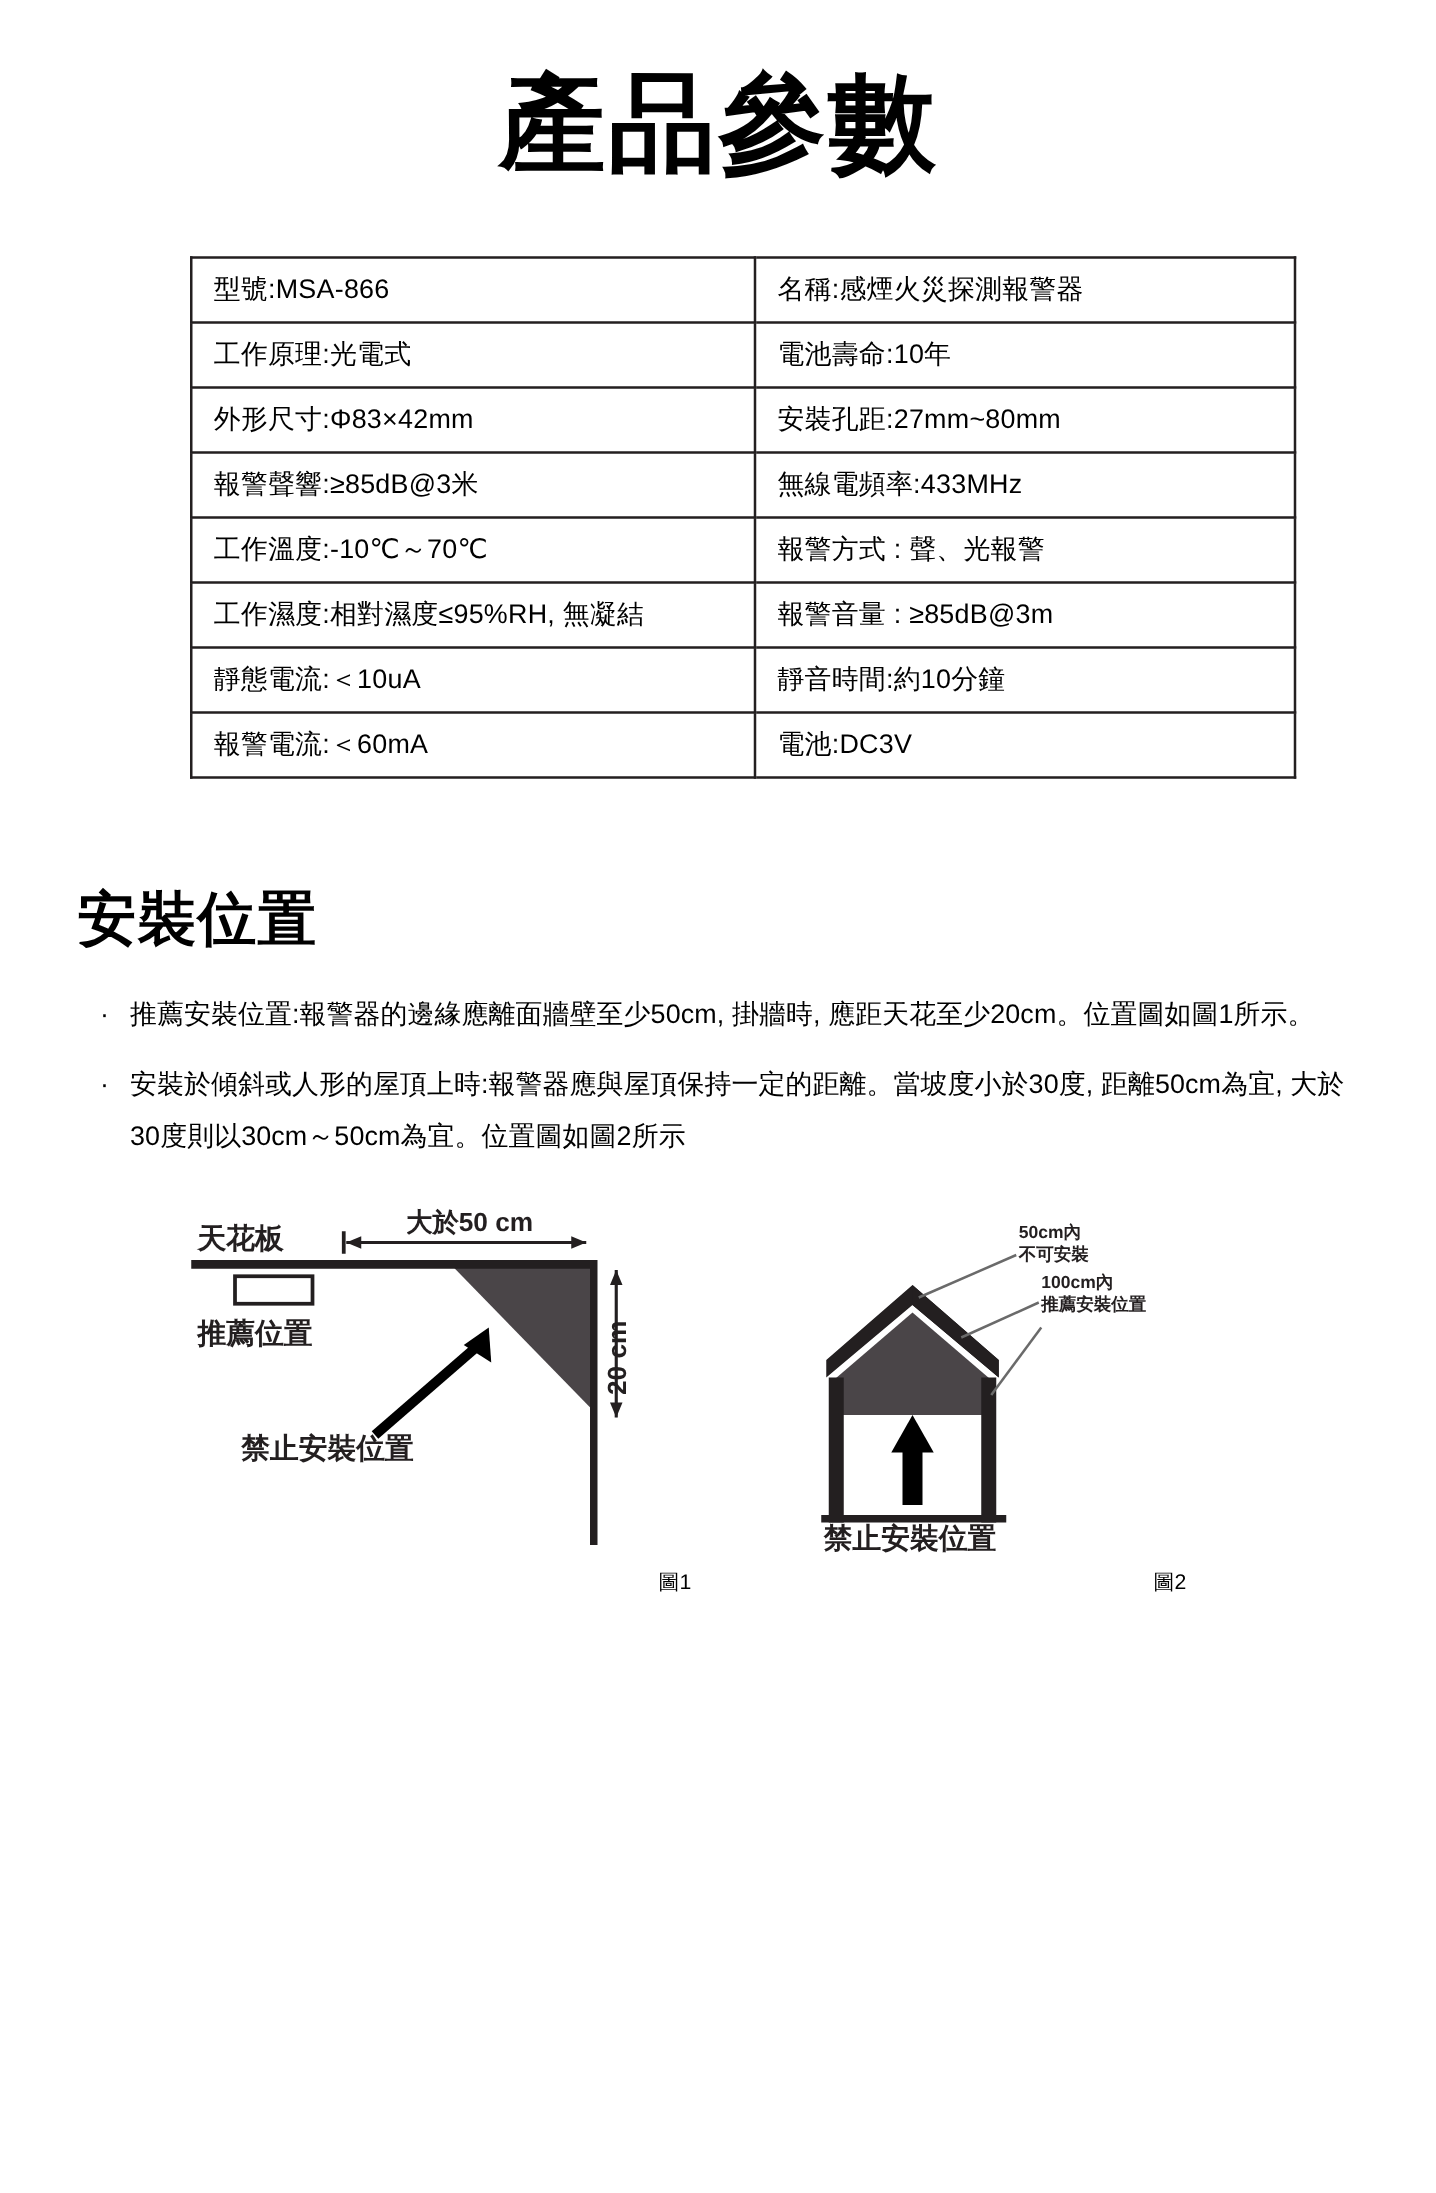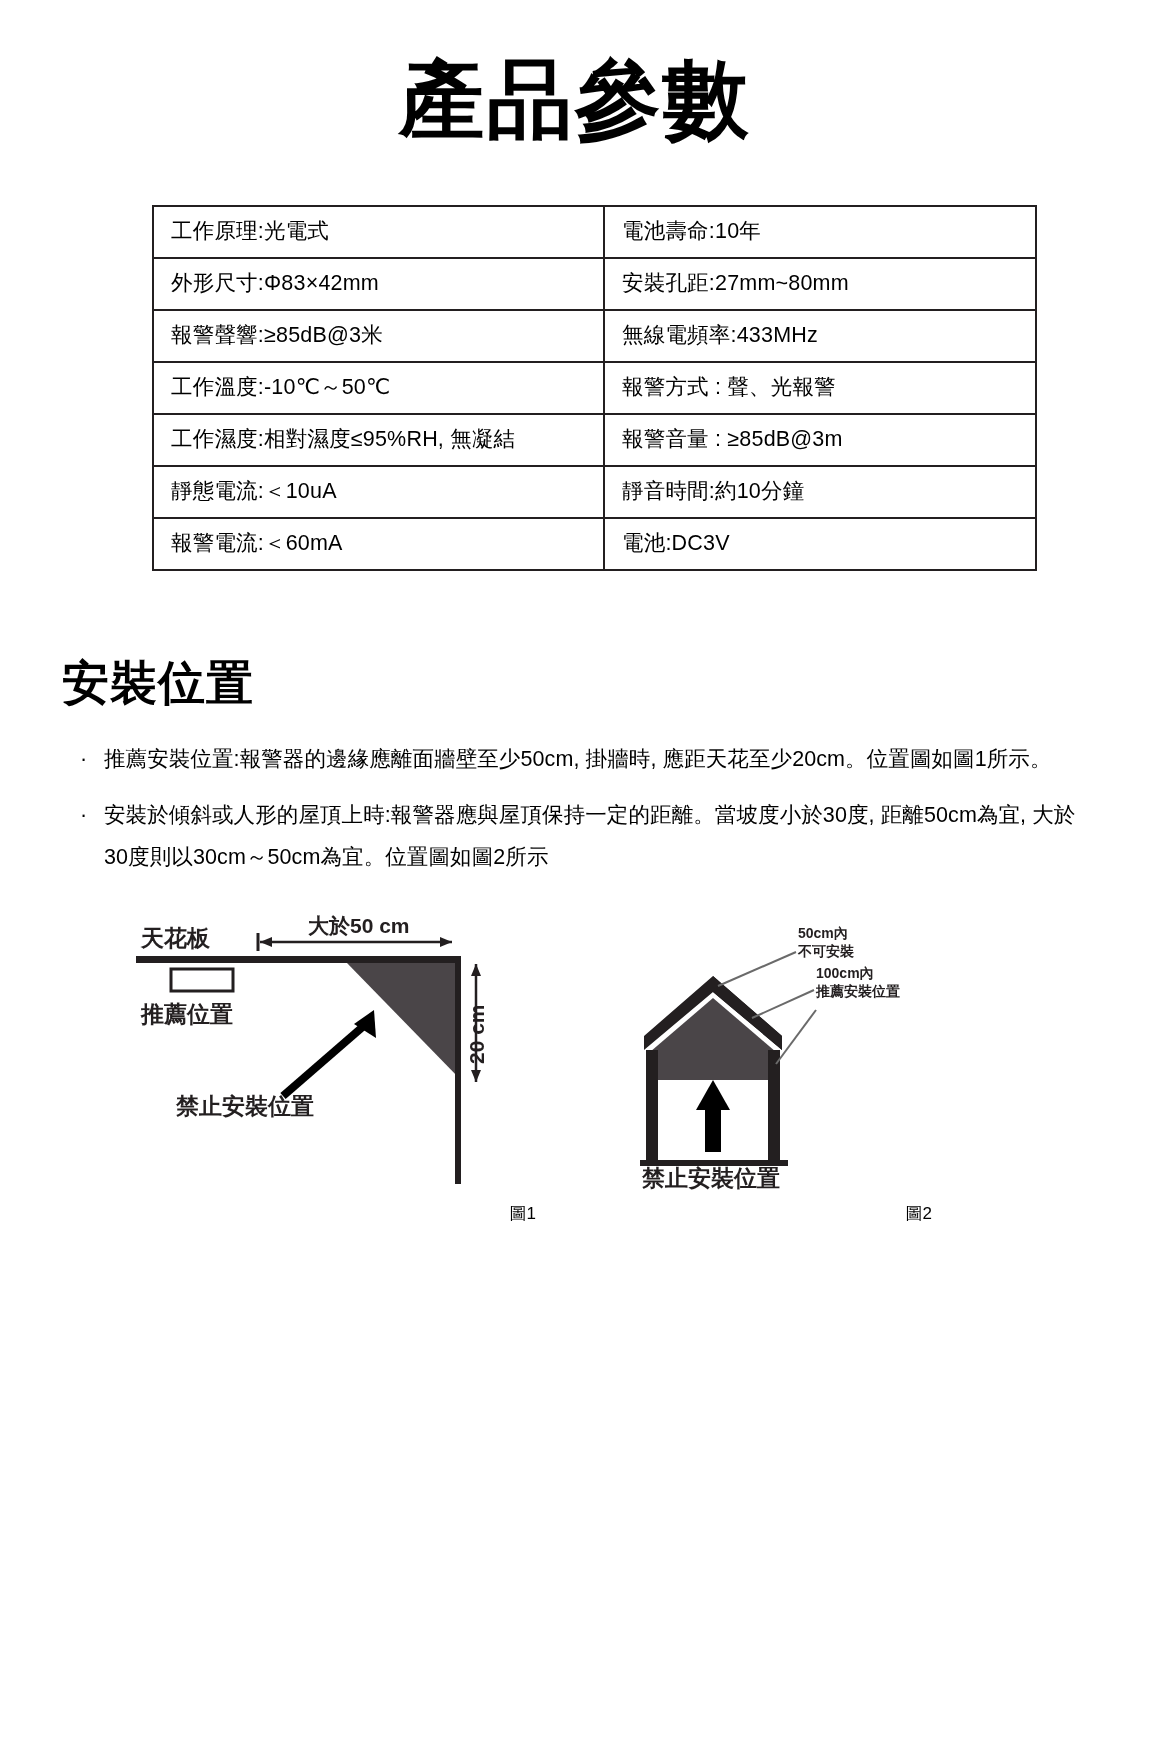--- a/index.html
+++ b/index.html
@@ -89,20 +89,21 @@
     top: 0;
     font-size: 21.5px;
     line-height: 1.95;
   }
 
   
   .figures {
     position: relative;
     margin-top: 36px;
     height: 330px;
+    margin-left: 17px;
   }
   .figure {
     position: absolute;
     top: 0;
   }
   .figure.fig1 { left: 108px; width: 420px; }
   .figure.fig2 { left: 600px; width: 330px; }
 
   .fig-caption {
     position: absolute;
@@ -119,33 +120,37 @@
 <body>
 
 <div class="page">
 
   <h1 class="doc-title">產品參數</h1>
 
   <div class="spec-table-wrap">
     <table class="spec-table">
       <tbody>
         <tr>
+          <td class="col-left">型號:MSA-866</td>
+          <td class="col-right">名稱:感煙火災探測報警器</td>
+        </tr>
+        <tr>
           <td class="col-left">工作原理:光電式</td>
           <td class="col-right">電池壽命:10年</td>
         </tr>
         <tr>
           <td class="col-left">外形尺寸:Φ83×42mm</td>
           <td class="col-right">安裝孔距:27mm~80mm</td>
         </tr>
         <tr>
           <td class="col-left">報警聲響:≥85dB@3米</td>
           <td class="col-right">無線電頻率:433MHz</td>
         </tr>
         <tr>
-          <td class="col-left">工作溫度:-10℃～50℃</td>
+          <td class="col-left">工作溫度:-10℃～70℃</td>
           <td class="col-right">報警方式 : 聲、光報警</td>
         </tr>
         <tr>
           <td class="col-left">工作濕度:相對濕度≤95%RH, 無凝結</td>
           <td class="col-right">報警音量 : ≥85dB@3m</td>
         </tr>
         <tr>
           <td class="col-left">靜態電流:＜10uA</td>
           <td class="col-right">靜音時間:約10分鐘</td>
         </tr>

